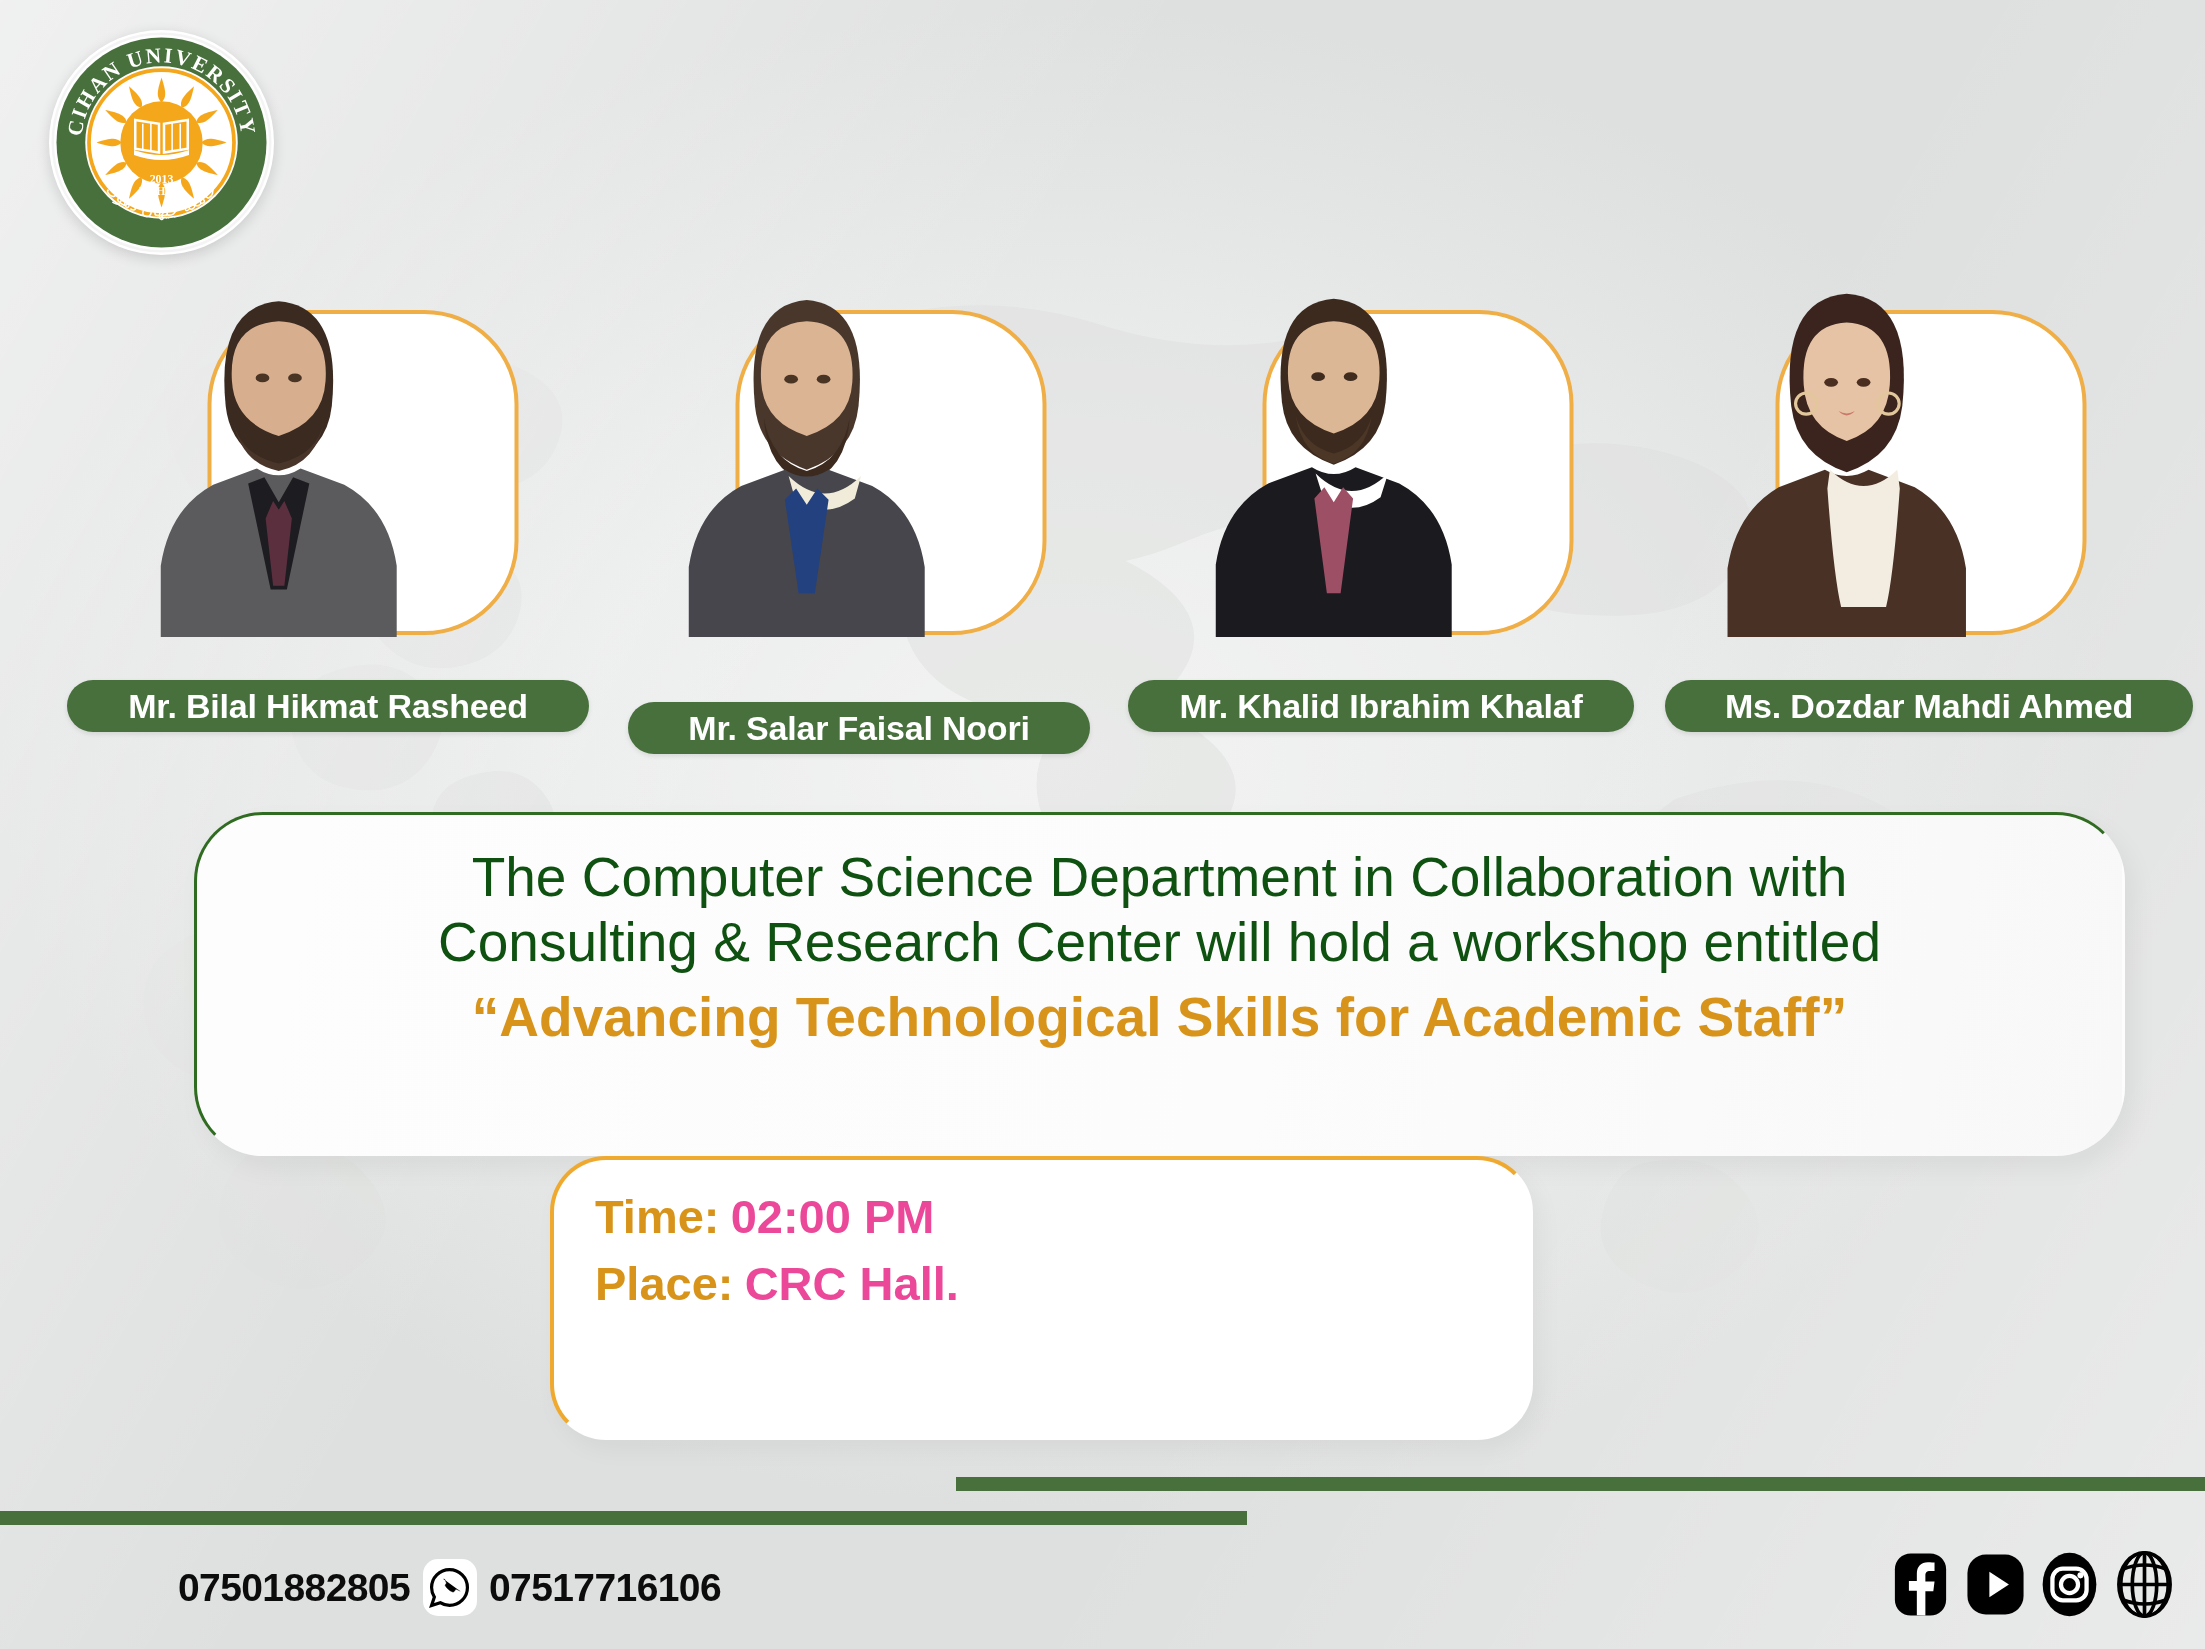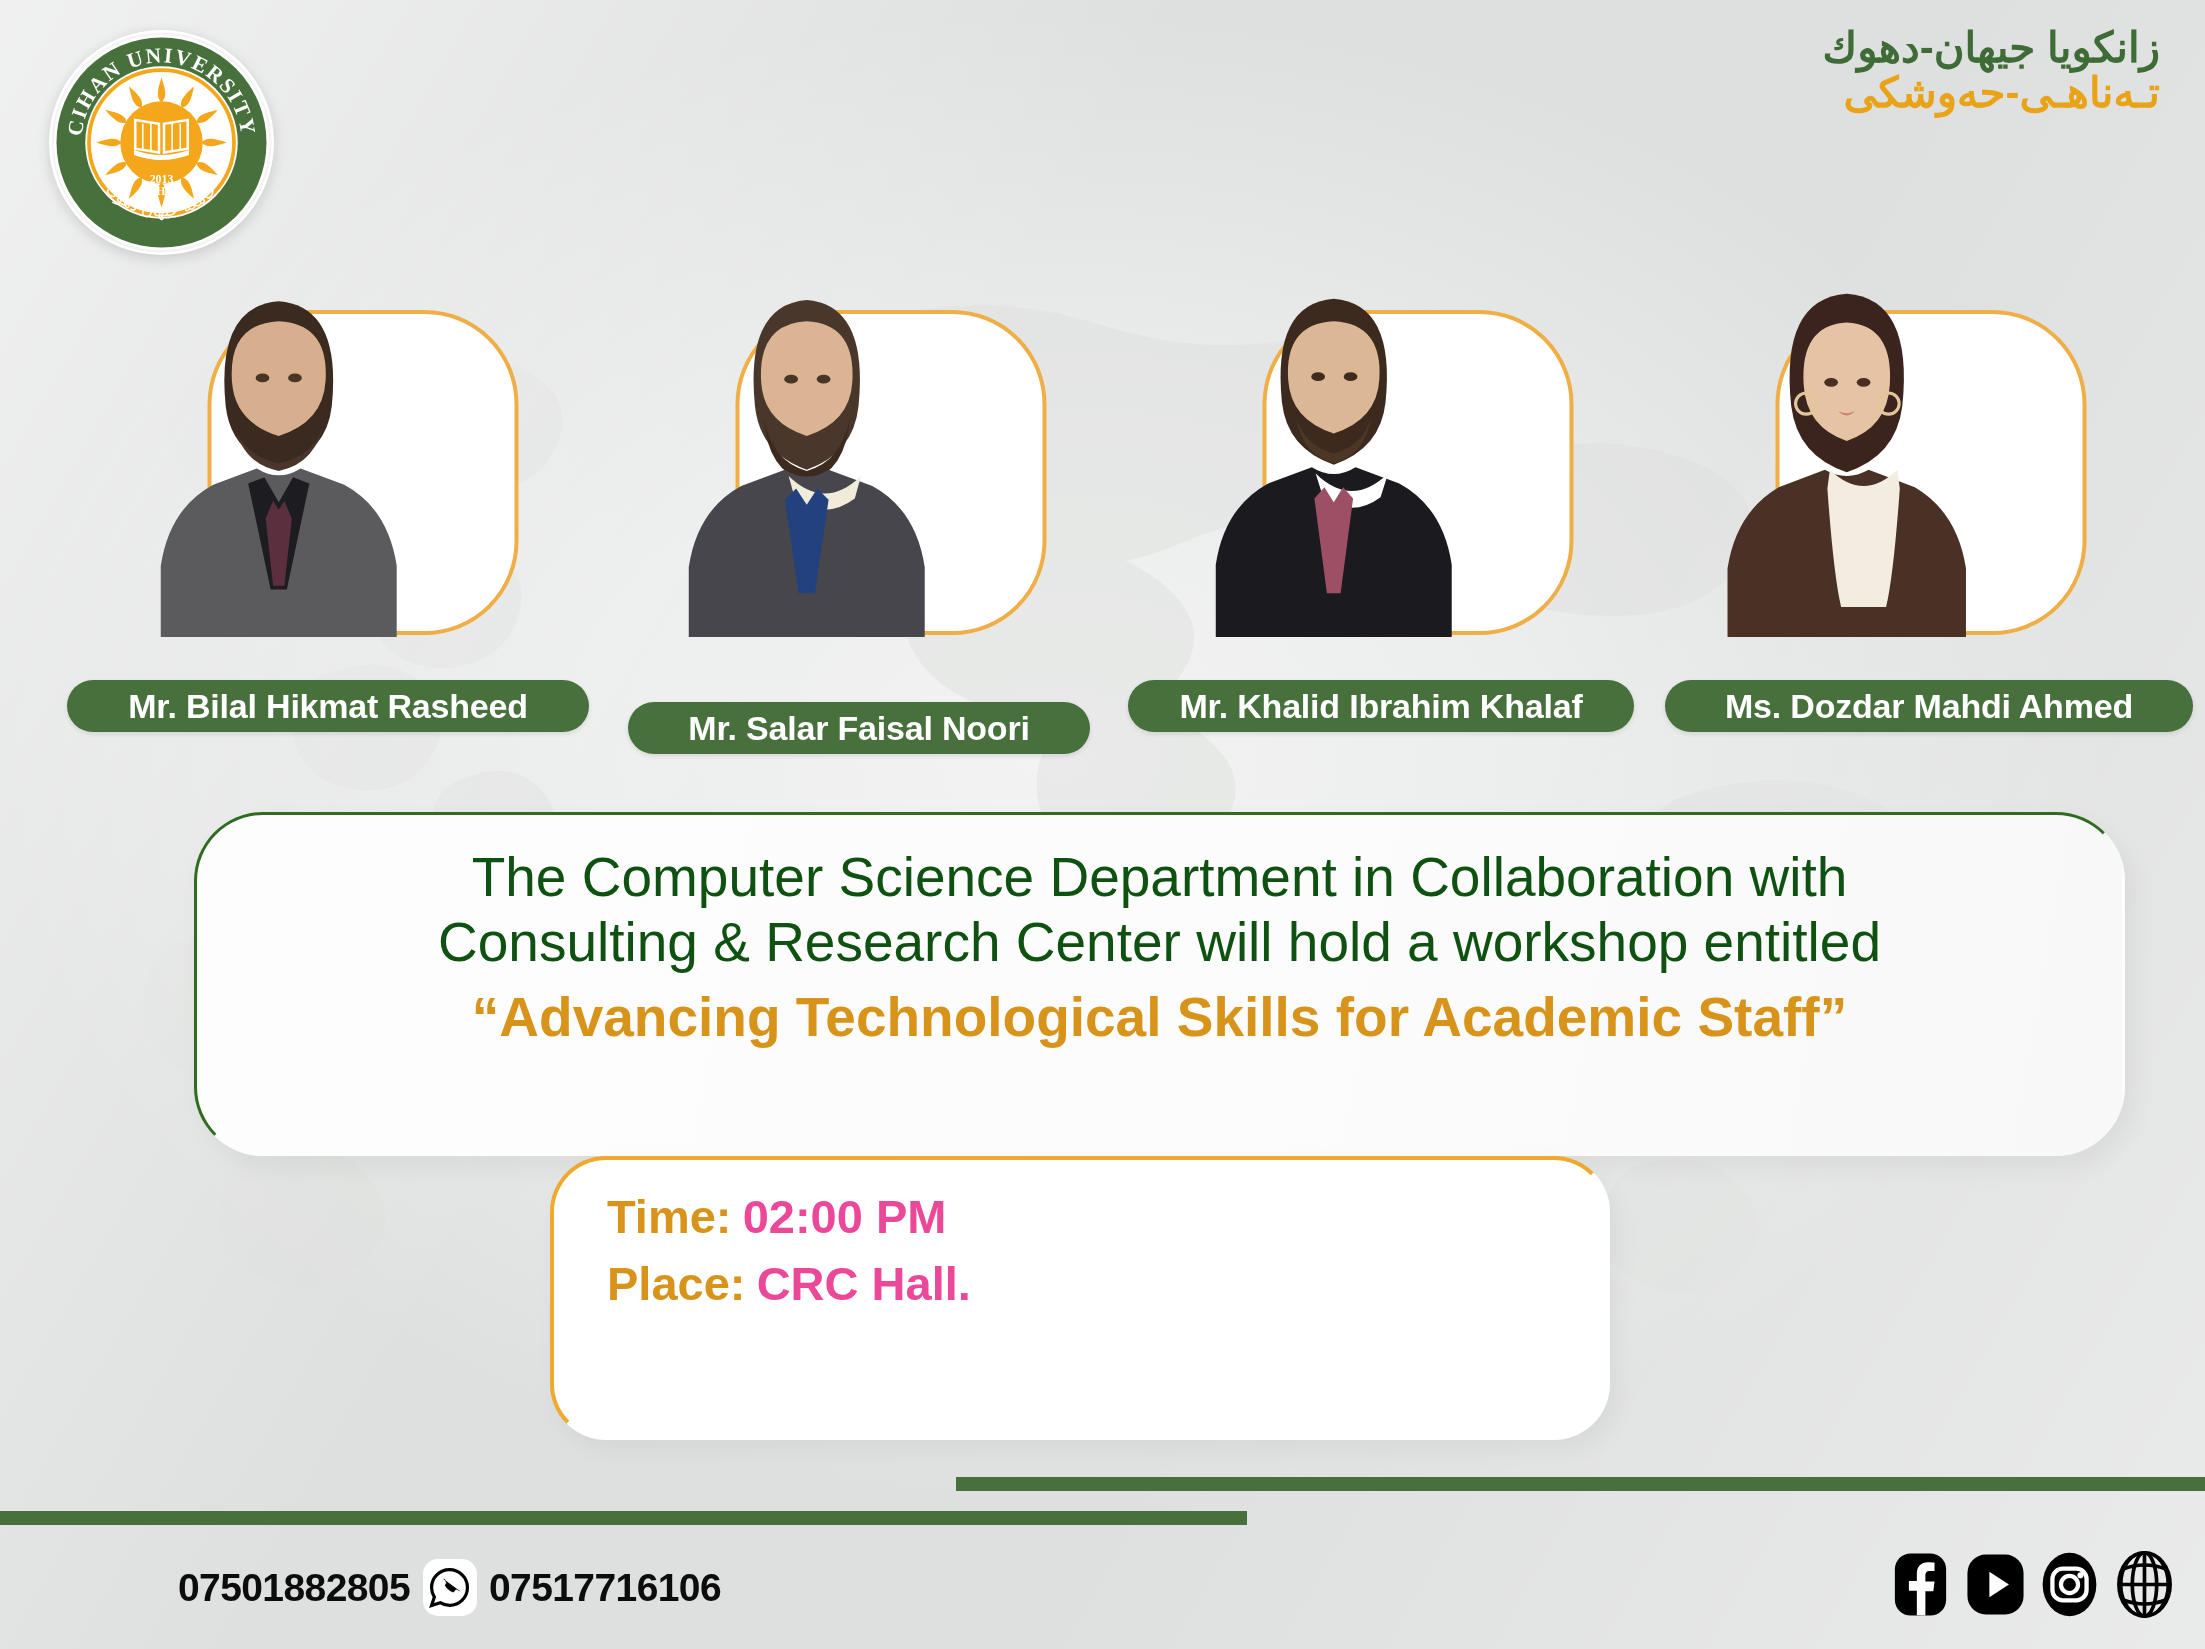--- a/index.html
+++ b/index.html
@@ -129,27 +129,27 @@
     font-weight:bold;
     line-height:1.2;
     text-align:center;
     white-space:nowrap;
     margin-top:9px;
   }
 
   
   .details-card{
     position:absolute; left:550px; top:1156px;
-    width:1060px; height:284px;
+    width:983px; height:284px;
     border-radius:56px;
     background:#ffffff;
     border:4.4px solid #f0a92f;
     border-right-color:transparent;
     border-bottom-color:transparent;
-    padding:24px 0 0 53px;
+    padding:24px 0 0 41px;
     box-shadow:7.5px 10px 25px rgba(0,0,0,.045);
   }
   .det-row{
     display:flex; align-items:baseline;
     font-size:47px;
     line-height:1.42;
     white-space:nowrap;
   }
   .det-label{ color:#d8941a; font-weight:bold; margin-right:11.2px; }
   .det-value{ color:#ec4899; font-weight:bold; }
@@ -273,24 +273,20 @@
         <line x1="-17" y1="-20" x2="-17" y2="26" stroke="#ffffff" stroke-width="2.5"></line>
         <line x1="17" y1="-20" x2="17" y2="26" stroke="#ffffff" stroke-width="2.5"></line>
         <line x1="30" y1="-18" x2="30" y2="24" stroke="#ffffff" stroke-width="2.5"></line>
         <path d="M-44 24 Q0 40 44 24 L44 32 Q0 48 -44 32 Z" fill="#ffffff"></path>
       </g>
       <text x="180" y="244" text-anchor="middle" font-family="'Liberation Serif', serif" font-size="19" font-weight="bold" fill="#ffffff">2013</text>
       <text x="180" y="264" text-anchor="middle" font-family="'Liberation Serif', serif" font-size="19" font-weight="bold" fill="#ffffff">DUHOK</text>
     </svg>
   </div>
 
-  <div class="kurdish">
-    <div class="k-line1">زانكويا جيهان-دهوك</div>
-    <div class="k-line2">تـەناهـى-حەوشكى</div>
-  </div>
 
   <div class="people">
 
     <div class="person p1">
       <div class="frame"></div>
       <svg class="portrait-svg" viewBox="0 0 530 620" aria-hidden="true">
         <defs>
           <clipPath id="clipA">
               <path d="M132 104 h270 a150 150 0 0 1 150 150 v222 a150 150 0 0 1 -150 150 h-270 a150 150 0 0 1 -150 -150 v-222 a150 150 0 0 1 150 -150 z M-18 0 h560 v620 h-560 z"></path>
             </clipPath>

